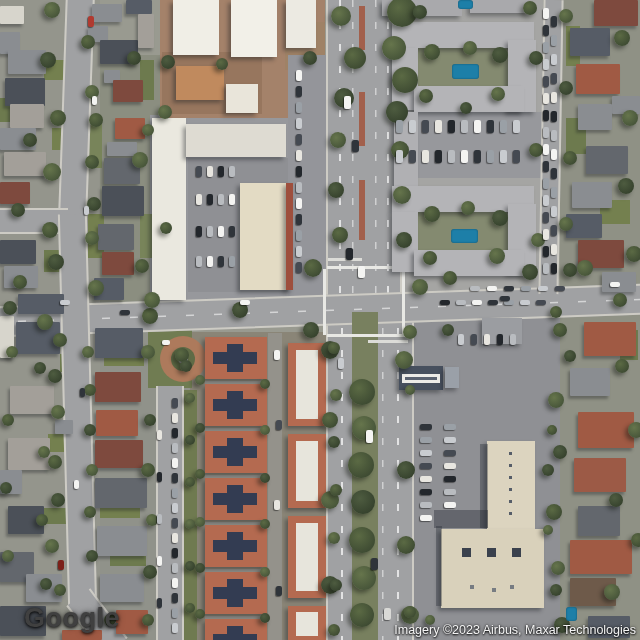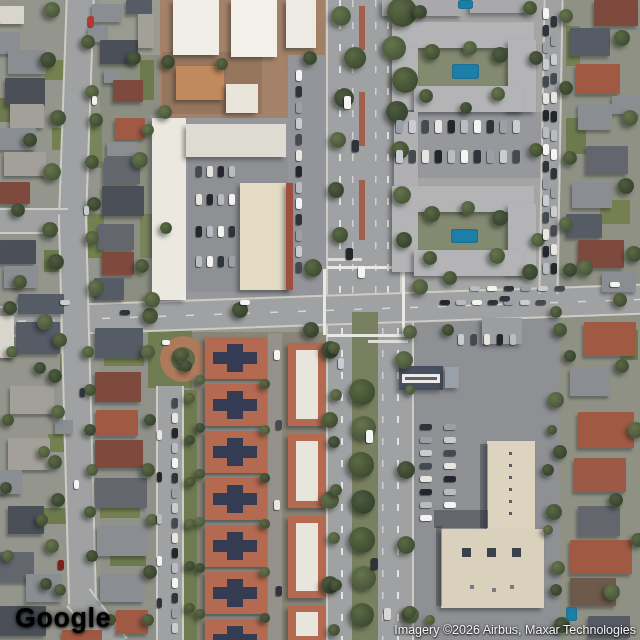--- a/index.html
+++ b/index.html
@@ -18,22 +18,22 @@
     background-size:2px 100%,2px 100%,1.5px 100%,1.5px 100%;
     background-position:16% 0,84% 0,34% 0,66% 0;background-repeat:no-repeat;}
   .rh.main{background-image:repeating-linear-gradient(to right,rgba(255,255,255,.55) 0 8px,transparent 8px 28px);
     background-size:100% 1.5px;background-position:0 50%;background-repeat:no-repeat;}
   .plot{background-image:repeating-linear-gradient(90deg,rgba(255,255,255,.15) 0 1px,transparent 1px 11px);}
   .bld{box-shadow:-3px 3px 4px rgba(25,28,32,.4);}
   .house{box-shadow:-2px 3px 3px rgba(25,28,32,.35);border-radius:1px;}
   .tree{border-radius:50%;box-shadow:-3px 3px 4px rgba(18,22,16,.45);}
   .car{border-radius:2px;box-shadow:-1px 1px 1px rgba(0,0,0,.45);}
   .pool{border-radius:3px;box-shadow:inset 0 0 2px rgba(0,0,0,.4);}
-  #google-logo{position:absolute;left:15px;bottom:6px;font-size:27px;font-weight:700;
-    letter-spacing:.5px;color:#000000;
+  #google-logo{position:absolute;left:24px;bottom:6px;font-size:27px;font-weight:700;
+    letter-spacing:.5px;color:#404040;
     text-shadow:0 1px 3px rgba(0,0,0,.9),0 0 6px rgba(0,0,0,.55);z-index:60;}
   #attribution{position:absolute;right:4px;bottom:3px;font-size:12.5px;color:#f4f4f4;
     text-shadow:0 1px 2px rgba(0,0,0,.95),0 0 3px rgba(0,0,0,.8);z-index:60;}
 </style>
 </head>
 <body>
 
 <div id="map">
   <div class="i" style="left: 0px; top: 0px; width: 100px; height: 320px; background: rgb(148, 149, 140);"></div>
     <div class="i" style="left: 0px; top: 320px; width: 100px; height: 320px; background: rgb(148, 149, 140);"></div>
@@ -557,14 +557,14 @@
     <div class="i car" style="left: 162px; top: 340px; width: 8px; height: 5px; background: rgb(244, 244, 242);"></div>
     <div class="i car" style="left: 92px; top: 96px; width: 5px; height: 9px; background: rgb(244, 244, 242);"></div>
     <div class="i car" style="left: 84px; top: 206px; width: 5px; height: 9px; background: rgb(201, 204, 208);"></div>
     <div class="i car" style="left: 74px; top: 480px; width: 5px; height: 9px; background: rgb(244, 244, 242);"></div>
     <div class="i car" style="left: 80px; top: 388px; width: 5px; height: 9px; background: rgb(47, 52, 58);"></div>
     <div class="i pool" style="left: 452px; top: 64px; width: 27px; height: 15px; background: rgb(29, 127, 168);"></div>
     <div class="i pool" style="left: 451px; top: 229px; width: 27px; height: 14px; background: rgb(29, 127, 168);"></div>
     <div class="i pool" style="left: 458px; top: 0px; width: 15px; height: 9px; background: rgb(29, 127, 168);"></div>
     <div class="i pool" style="left: 566px; top: 607px; width: 11px; height: 14px; background: rgb(29, 127, 168);"></div>
     <div id="google-logo">Google</div>
-  <div id="attribution">Imagery ©2026 Airbus, Maxar Technologies</div>
+  <div id="attribution">Imagery ©2023 Airbus, Maxar Technologies</div>
 </div>
 
 </body></html>

